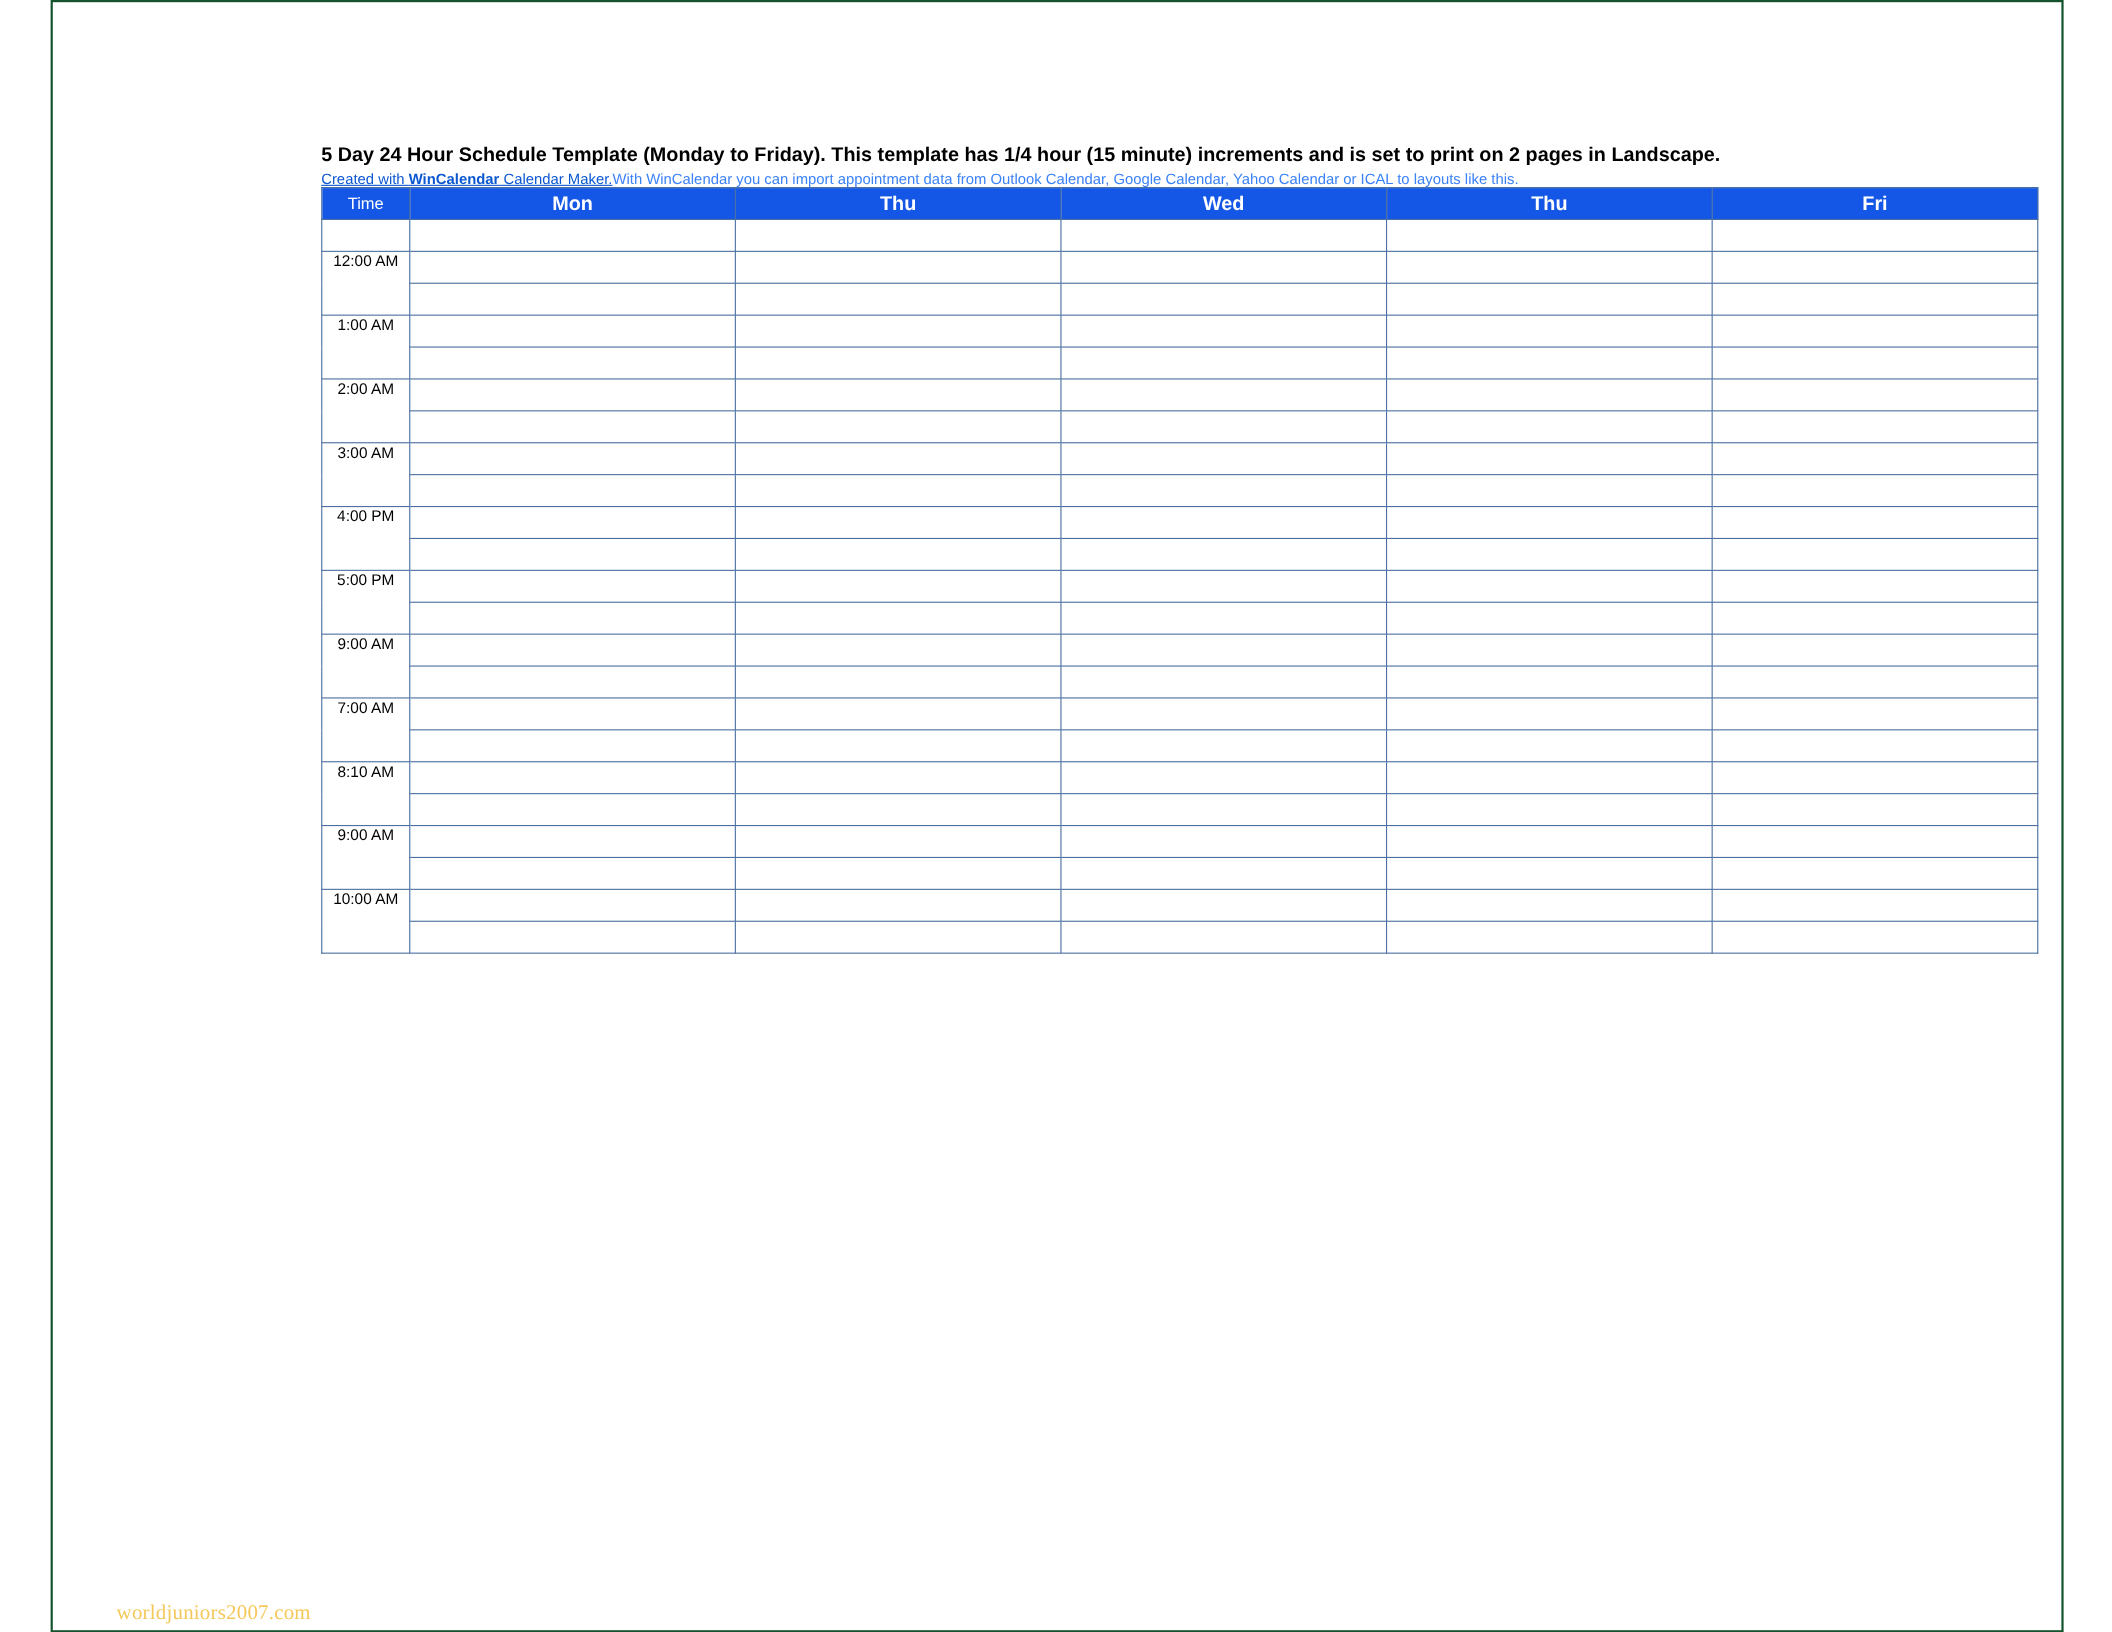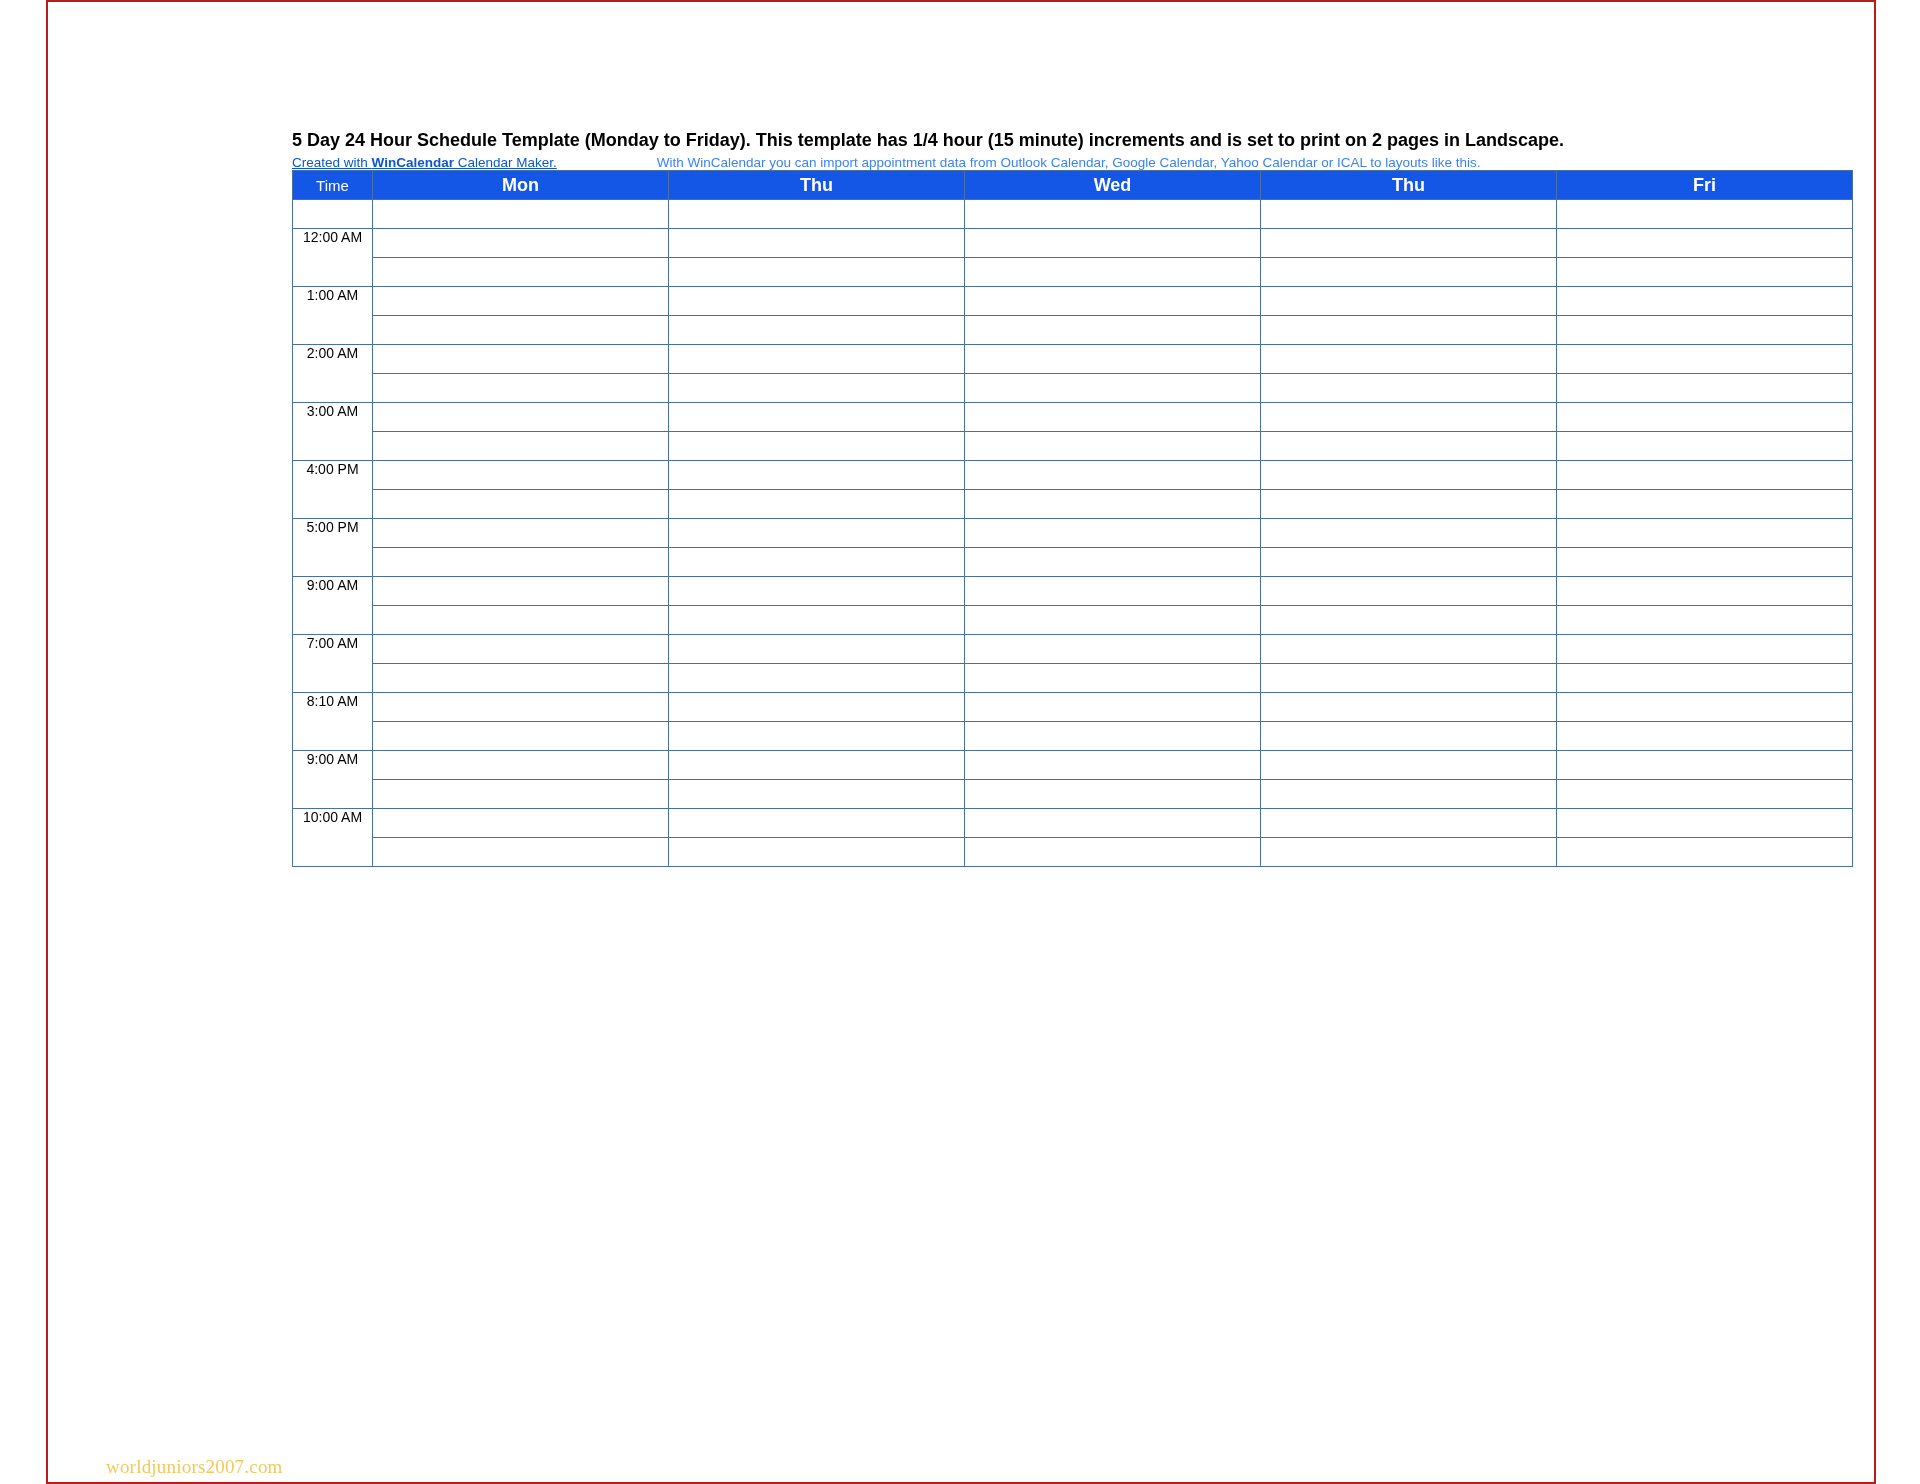--- a/index.html
+++ b/index.html
@@ -11,21 +11,21 @@
     font-family: Arial, Helvetica, sans-serif;
     position: relative;
     box-sizing: border-box;
   }
   .page-frame {
     position: absolute;
     left: 46px;
     top: 0;
     width: 1830px;
     height: 1484px;
-    border: 2px solid #b91c1c;
+    border: 2px solid #14532d;
     background: #fff;
     box-sizing: border-box;
   }
   .content {
     position: absolute;
     left: 244px;
     top: 128px;
     width: 1560px;
   }
   .title {
@@ -33,21 +33,20 @@
     font-weight: bold;
     color: #000;
     margin: 0 0 4px 0;
     white-space: nowrap;
   }
   .subline {
     font-size: 13.5px;
     color: #333;
     margin: 0;
     display: flex;
-    gap: 100px;
   }
   .subline a {
     color: #0B57D0;
     text-decoration: underline;
   }
   .subline .desc {
     color: #3b82f6;
   }
   table.schedule {
     border-collapse: collapse;

